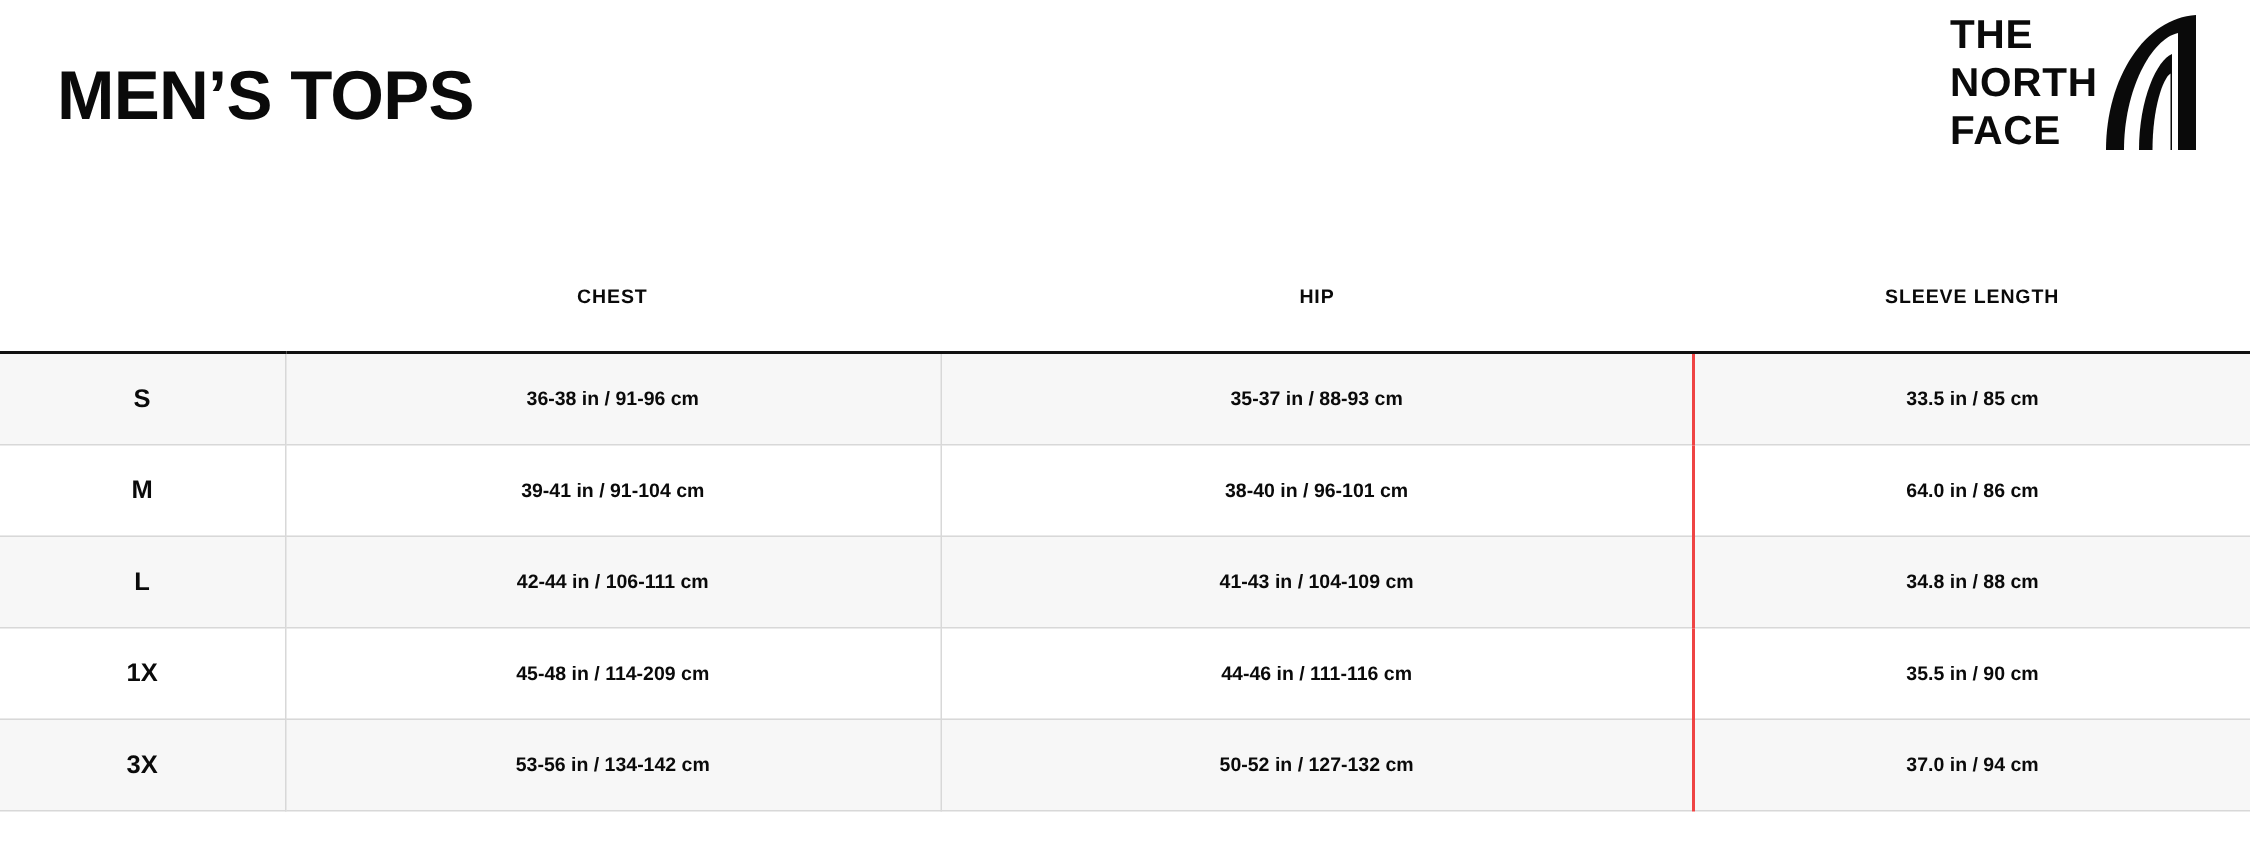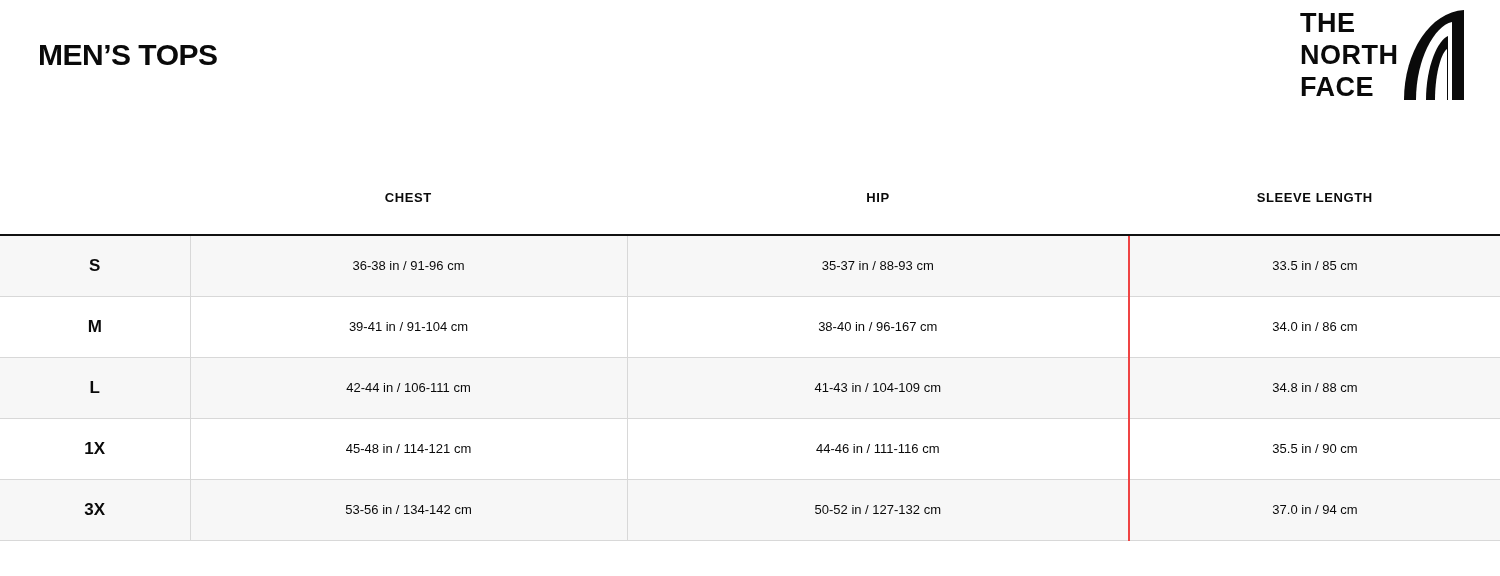--- a/index.html
+++ b/index.html
@@ -25,21 +25,21 @@
   
   .header {
     position: relative;
     height: 160px;
   }
 
   .page-title {
     position: absolute;
     left: 38px;
     top: 40px;
-    font-size: 30px;
+    font-size: 46px;
     font-weight: bold;
     letter-spacing: -0.5px;
     color: #0a0a0a;
     line-height: 1;
   }
 
   .brand-logo {
     position: absolute;
     right: 30px;
     top: 6px;
@@ -91,21 +91,21 @@
   tbody tr:nth-child(odd) {
     background: #f7f7f7;
   }
   tbody tr:nth-child(even) {
     background: #ffffff;
   }
 
   tbody td {
     border-bottom: 1px solid #d8d8d8;
     font-size: 17px;
-    font-weight: normal;
+    font-weight: bold;
   }
 
   tbody td.col-size {
     font-weight: bold;
     font-size: 17px;
     border-right: 1px solid #d8d8d8;
   }
 
   tbody td.col-chest {
     border-right: 1px solid #d8d8d8;
@@ -168,32 +168,32 @@
     <tbody>
       <tr>
         <td class="col-size">S</td>
         <td class="col-chest">36-38 in / 91-96 cm</td>
         <td class="col-hip">35-37 in / 88-93 cm</td>
         <td class="col-sleeve">33.5 in / 85 cm</td>
       </tr>
       <tr>
         <td class="col-size">M</td>
         <td class="col-chest">39-41 in / 91-104 cm</td>
-        <td class="col-hip">38-40 in / 96-167 cm</td>
-        <td class="col-sleeve">34.0 in / 86 cm</td>
+        <td class="col-hip">38-40 in / 96-101 cm</td>
+        <td class="col-sleeve">64.0 in / 86 cm</td>
       </tr>
       <tr>
         <td class="col-size">L</td>
         <td class="col-chest">42-44 in / 106-111 cm</td>
         <td class="col-hip">41-43 in / 104-109 cm</td>
         <td class="col-sleeve">34.8 in / 88 cm</td>
       </tr>
       <tr>
         <td class="col-size">1X</td>
-        <td class="col-chest">45-48 in / 114-121 cm</td>
+        <td class="col-chest">45-48 in / 114-209 cm</td>
         <td class="col-hip">44-46 in / 111-116 cm</td>
         <td class="col-sleeve">35.5 in / 90 cm</td>
       </tr>
       <tr>
         <td class="col-size">3X</td>
         <td class="col-chest">53-56 in / 134-142 cm</td>
         <td class="col-hip">50-52 in / 127-132 cm</td>
         <td class="col-sleeve">37.0 in / 94 cm</td>
       </tr>
     </tbody>

